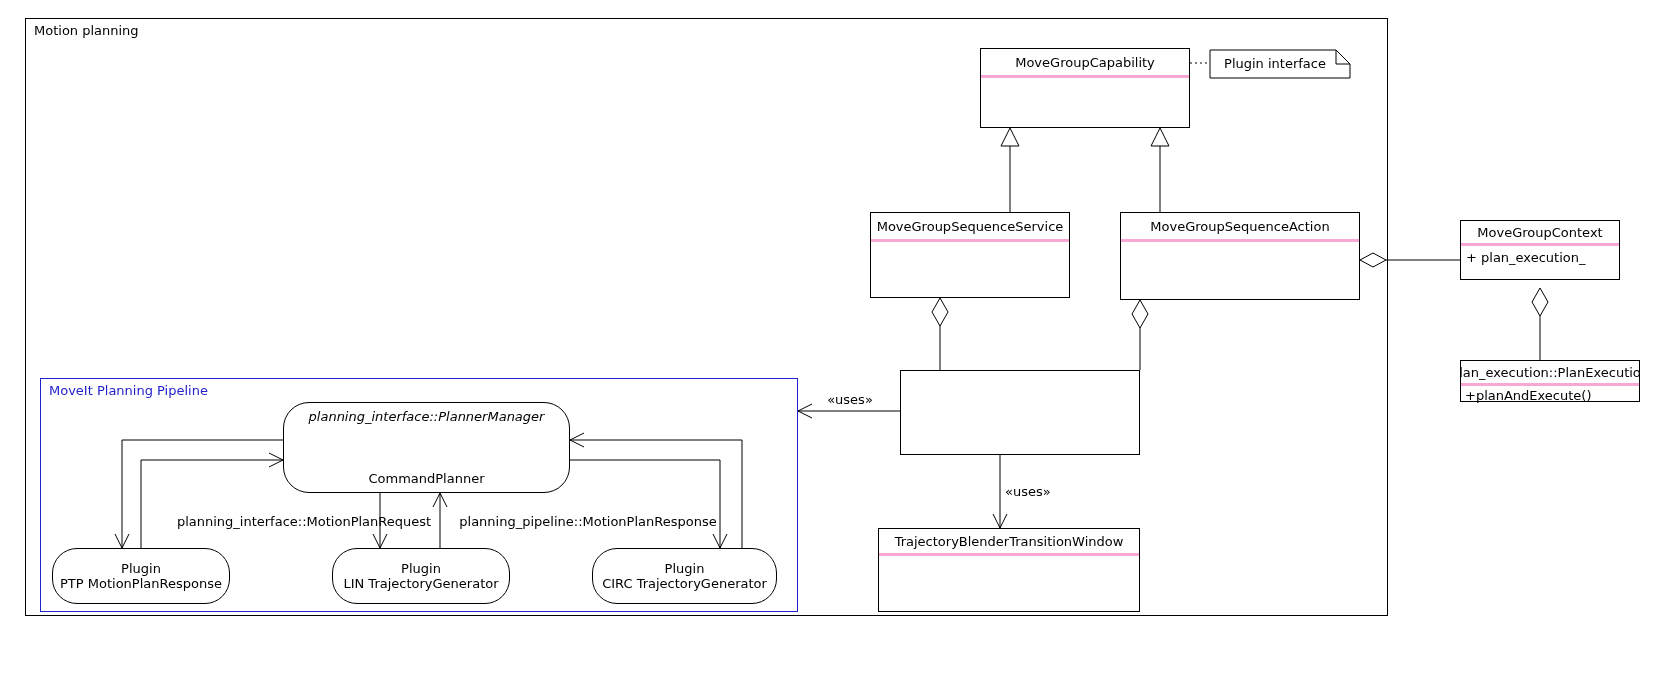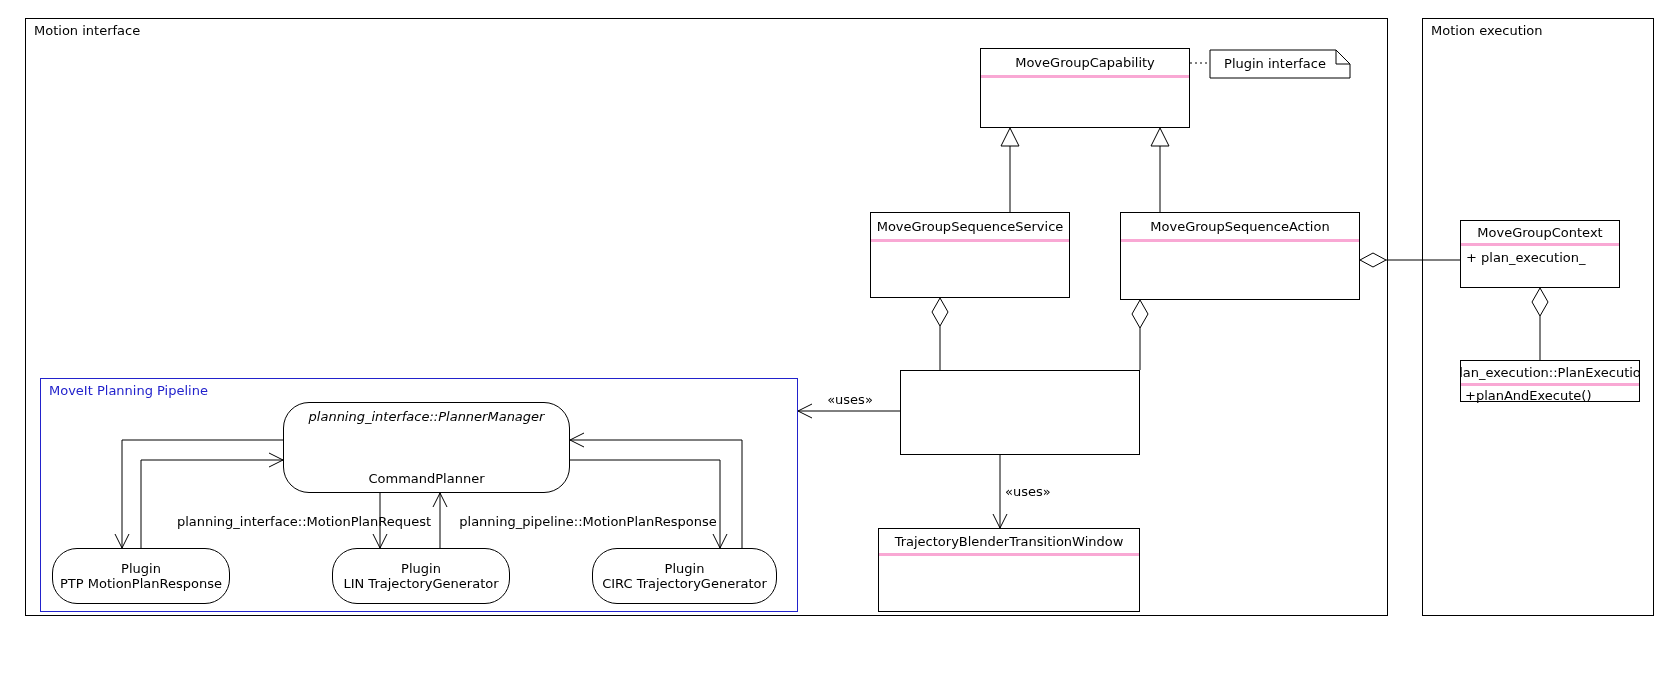--- a/index.html
+++ b/index.html
@@ -25,24 +25,21 @@
   .center{text-align:center;}
   .blue{color:#2222cc;}
   .bluebox{border:1px solid #2222cc;background:transparent;}
 </style>
 </head>
 <body>
 
 <div class="canvas">
 
   <div class="abs frame" style="left:25px;top:18px;width:1363px;height:598px;">
-    <div class="frame-label">Motion interface</div>
-  </div>
-  <div class="abs frame" style="left:1422px;top:18px;width:232px;height:598px;">
-    <div class="frame-label">Motion execution</div>
+    <div class="frame-label">Motion planning</div>
   </div>
 
   <div class="abs bluebox" style="left:40px;top:378px;width:758px;height:234px;padding-left:48px;">
     <div class="frame-label blue">MoveIt Planning Pipeline</div>
   </div>
 
   <svg class="wires" width="1680" height="680">
     <g>
       <line x1="1010" y1="212" x2="1010" y2="146"></line>
       <polygon points="1010,128 1001,146 1019,146"></polygon>
@@ -127,21 +124,21 @@
 
   <div class="abs uml" style="left:900px;top:370px;width:240px;height:85px;">
     <div class="b"></div>
   </div>
 
   <div class="abs uml" style="left:878px;top:528px;width:262px;height:84px;">
     <div class="t" style="height:24px;">TrajectoryBlenderTransitionWindow</div>
     <div class="b"></div>
   </div>
 
-  <div class="abs uml" style="left:1460px;top:220px;width:160px;height:68px;">
+  <div class="abs uml" style="left:1460px;top:220px;width:160px;height:60px;">
     <div class="t" style="height:22px;">MoveGroupContext</div>
     <div class="row" style="height:22px;">+ plan_execution_</div>
     <div class="b"></div>
   </div>
 
   <div class="abs uml" style="left:1460px;top:360px;width:180px;height:42px;">
     <div class="t" style="height:22px;">plan_execution::PlanExecution</div>
     <div class="row" style="height:19px;padding-left:4px;">+planAndExecute()</div>
   </div>
 

